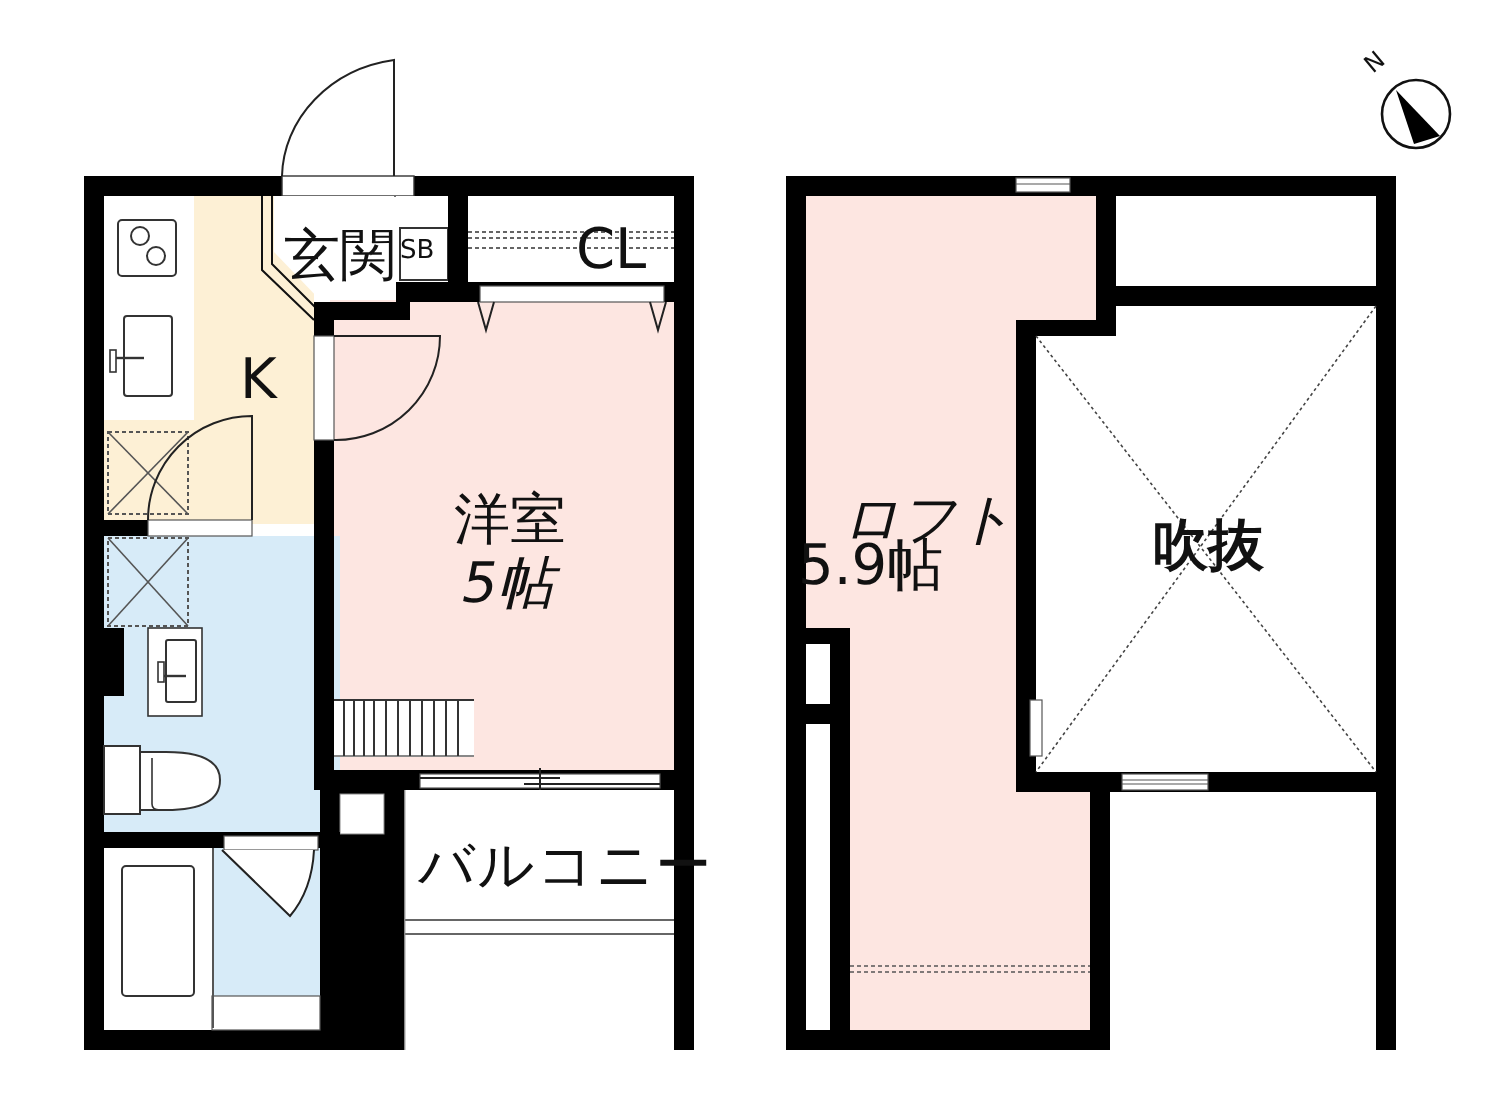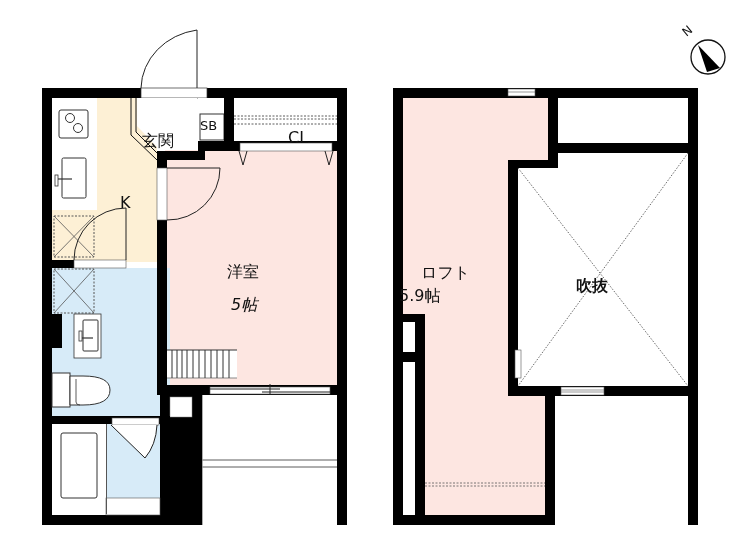--- a/index.html
+++ b/index.html
@@ -1,19 +1,19 @@
 <!DOCTYPE html>
 <html><head>
   <meta charset="utf-8">
   <style>
     html, body { margin: 0; padding: 0; background: #ffffff; }
     body { width: 750px; height: 550px; position: relative; overflow: hidden; font-family: "DejaVu Sans", sans-serif; }
     .plan { position: absolute; left: 0; top: 0; width: 750px; height: 550px; }
     .lbl { position: absolute; color: #111; text-align: center; line-height: 1.05; white-space: nowrap; }
-    .room-lbl { font-size: 16px; margin-top: 20px; }
+    .room-lbl { font-size: 28px; }
   </style>
 </head>
 <body>
 
 <div class="plan">
   <svg width="750" height="550" viewBox="0 0 750 550">
 
     <g>
 
       <rect x="52" y="97" width="105" height="165" fill="#fdf0d5"></rect>
@@ -170,21 +170,22 @@
       <circle cx="708" cy="57" r="17" fill="#fff" stroke="#111" stroke-width="1.3"></circle>
       <polygon points="698,45 720,68 707,72" fill="#000"></polygon>
     </g>
   </svg>
 
   
   <div class="lbl room-lbl" style="left:142px; top:113px;">玄関</div>
   <div class="lbl" style="left:200px; top:119px; font-size:13px;">SB</div>
   <div class="lbl room-lbl" style="left:288px; top:110px;">CL</div>
   <div class="lbl room-lbl" style="left:120px; top:175px;">K</div>
-  <div class="lbl room-lbl" style="left:227px; top:245px;font-family:Liberation Mono, monospace;">洋室</div>
+  <div class="lbl room-lbl" style="left:227px; top:245px;">洋室</div>
   <div class="lbl room-lbl" style="left:231px; top:277px;font-style:italic;">5帖</div>
+  <div class="lbl room-lbl" style="left:209px; top:418px; letter-spacing:1px;">バルコニー</div>
 
-  <div class="lbl room-lbl" style="left:421px; top:245px;">ロフト</div>
+  <div class="lbl room-lbl" style="left:421px; top:245px;font-style:italic;">ロフト</div>
   <div class="lbl room-lbl" style="left:399px; top:268px;">5.9帖</div>
   <div class="lbl room-lbl" style="left:576px; top:258px;font-weight:bold;">吹抜</div>
 
   <div class="lbl" style="left:683px; top:25px; font-size:12px; transform:rotate(-40deg);">N</div>
 </div>
 
 </body></html>

